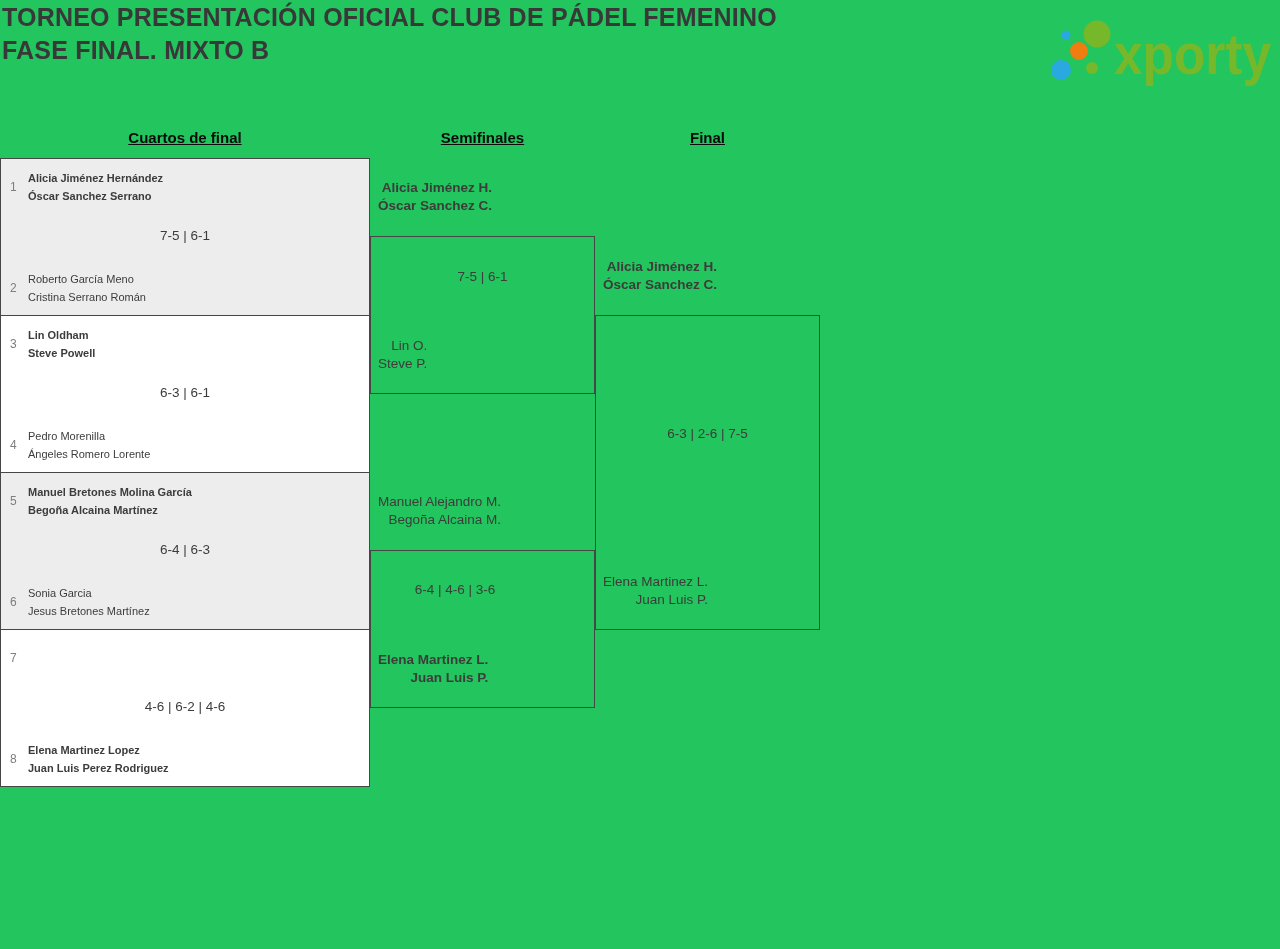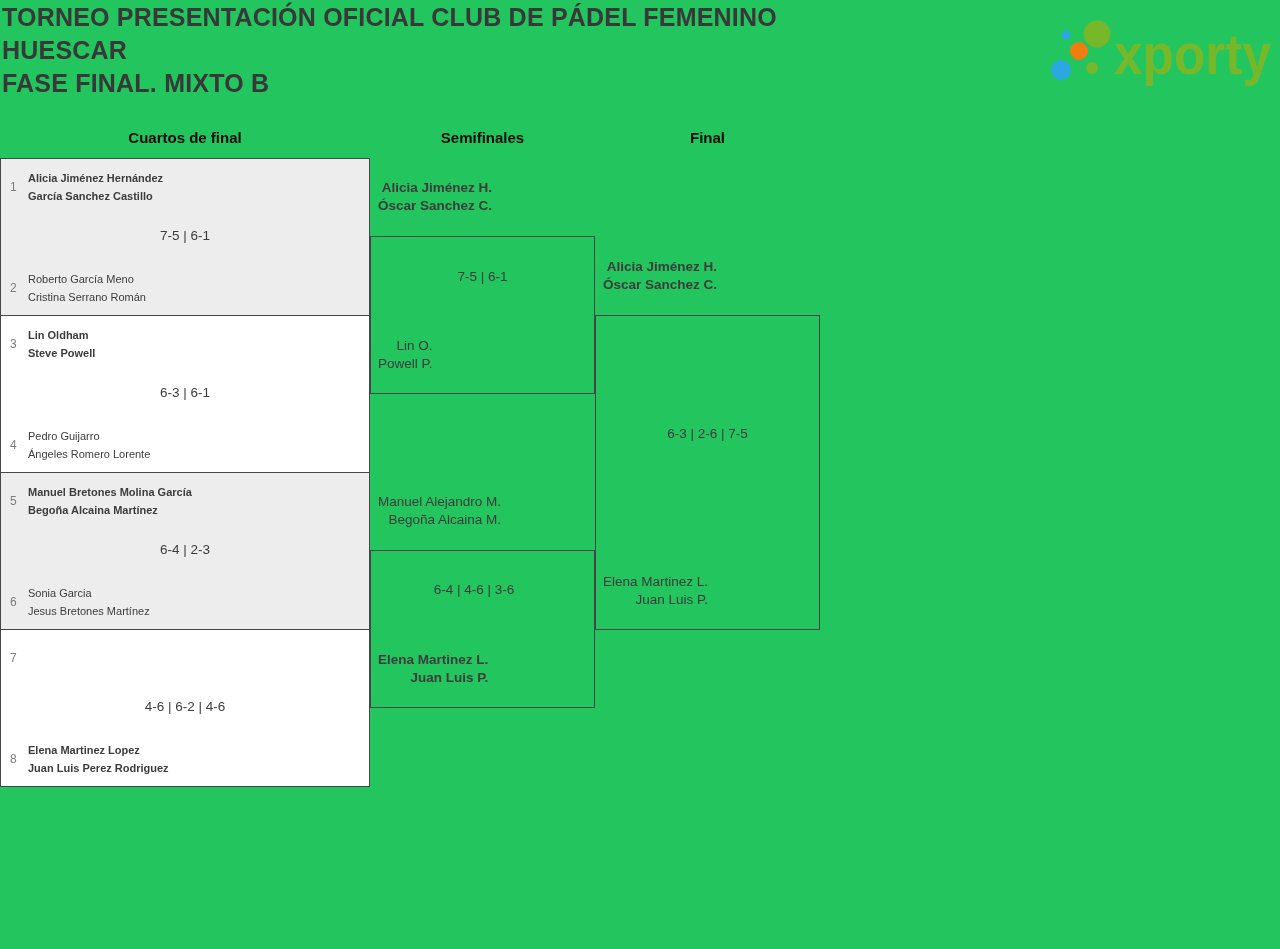--- a/index.html
+++ b/index.html
@@ -7,21 +7,21 @@
     position:relative; width:1280px; height:949px; background:#22c55e;
     font-family:"Liberation Sans", sans-serif; color:#3C3C3B; overflow:hidden;
   }
   .title {
     position:absolute; left:2px; top:1px;
     font-size:25px; font-weight:700; line-height:33px;
     color:#383838; letter-spacing:0.2px; white-space:nowrap;
   }
   .round-header {
     position:absolute; top:129px; font-size:15px; font-weight:700;
-    color:#0a0a0a; text-align:center; line-height:18px;
+    color:#0a0a0a; text-align:center; line-height:18px;text-decoration:underline;
   }
   .qf {
     position:absolute; left:0; width:370px; height:158px;
     border:1px solid #464646; background:#ffffff; box-sizing:border-box;
   }
   .qf.alt { background:#EDEDED; }
   .seed { position:absolute; left:9px; font-size:12px; line-height:18px; color:#7D7D7D; }
   .seed.s-top { top:19px; }
   .seed.s-bot { bottom:18px; }
   .team { position:absolute; left:27px; font-size:11px; line-height:18px; white-space:nowrap; }
@@ -35,72 +35,71 @@
   .logo { position:absolute; left:1046px; top:8px; }
   .logo text { font-family:"Liberation Sans", sans-serif; font-weight:bold; }
 </style>
 </head>
 <body>
 
 <div id="page">
 
   <div class="title">
     <div>TORNEO PRESENTACIÓN OFICIAL CLUB DE PÁDEL FEMENINO</div>
-    <div>HUESCAR</div>
     <div>FASE FINAL. MIXTO B</div>
   </div>
 
   <svg class="logo" width="232" height="80" viewBox="0 0 232 80">
     <circle cx="20" cy="27" r="4.5" fill="#29A9E0"></circle>
     <circle cx="51" cy="26" r="13.5" fill="#76B82A"></circle>
     <circle cx="33" cy="43" r="9" fill="#EF7D0F"></circle>
     <circle cx="46" cy="60" r="6" fill="#76B82A"></circle>
     <circle cx="15" cy="62" r="10" fill="#29A9E0"></circle>
     <text x="68" y="66" font-size="57" textLength="157" lengthAdjust="spacingAndGlyphs" fill="#76B82A">xporty</text>
   </svg>
 
   <div class="round-header" style="left:0;width:370px">Cuartos de final</div>
   <div class="round-header" style="left:370px;width:225px">Semifinales</div>
   <div class="round-header" style="left:595px;width:225px">Final</div>
 
   <div class="qf alt" style="top:158px">
     <div class="seed s-top">1</div>
     <div class="team t-top winner">
       <div>Alicia Jiménez Hernández</div>
-      <div>García Sanchez Castillo</div>
+      <div>Óscar Sanchez Serrano</div>
     </div>
     <div class="score">7-5 | 6-1</div>
     <div class="seed s-bot">2</div>
     <div class="team t-bot">
       <div>Roberto García Meno</div>
       <div>Cristina Serrano Román</div>
     </div>
   </div>
 
   <div class="qf" style="top:315px">
     <div class="seed s-top">3</div>
     <div class="team t-top winner">
       <div>Lin Oldham</div>
       <div>Steve Powell</div>
     </div>
     <div class="score">6-3 | 6-1</div>
     <div class="seed s-bot">4</div>
     <div class="team t-bot">
-      <div>Pedro Guijarro</div>
+      <div>Pedro Morenilla</div>
       <div>Ángeles Romero Lorente</div>
     </div>
   </div>
 
   <div class="qf alt" style="top:472px">
     <div class="seed s-top">5</div>
     <div class="team t-top winner">
       <div>Manuel Bretones Molina García</div>
       <div>Begoña Alcaina Martínez</div>
     </div>
-    <div class="score">6-4 | 2-3</div>
+    <div class="score">6-4 | 6-3</div>
     <div class="seed s-bot">6</div>
     <div class="team t-bot">
       <div>Sonia Garcia</div>
       <div>Jesus Bretones Martínez</div>
     </div>
   </div>
 
   <div class="qf" style="top:629px">
     <div class="seed s-top">7</div>
     <div class="score">4-6 | 6-2 | 4-6</div>
@@ -116,28 +115,28 @@
 
   <div class="box" style="left:595px;top:315px;width:225px;height:315px"></div>
 
   <div class="team-abs winner" style="left:378px;top:179px">
     <div>Alicia Jiménez H.</div>
     <div>Óscar Sanchez C.</div>
   </div>
   <div class="score-abs" style="left:370px;top:268px;width:225px">7-5 | 6-1</div>
   <div class="team-abs" style="left:378px;top:337px">
     <div>Lin O.</div>
-    <div>Powell P.</div>
+    <div>Steve P.</div>
   </div>
 
   <div class="team-abs" style="left:378px;top:493px">
     <div>Manuel Alejandro M.</div>
     <div>Begoña Alcaina M.</div>
   </div>
-  <div class="score-abs" style="left:370px;top:581px;width:208px">6-4 | 4-6 | 3-6</div>
+  <div class="score-abs" style="left:351px;top:581px;width:208px">6-4 | 4-6 | 3-6</div>
   <div class="team-abs winner" style="left:378px;top:651px">
     <div>Elena Martinez L.</div>
     <div>Juan Luis P.</div>
   </div>
 
   <div class="team-abs winner" style="left:603px;top:258px">
     <div>Alicia Jiménez H.</div>
     <div>Óscar Sanchez C.</div>
   </div>
   <div class="score-abs" style="left:595px;top:425px;width:225px">6-3 | 2-6 | 7-5</div>

